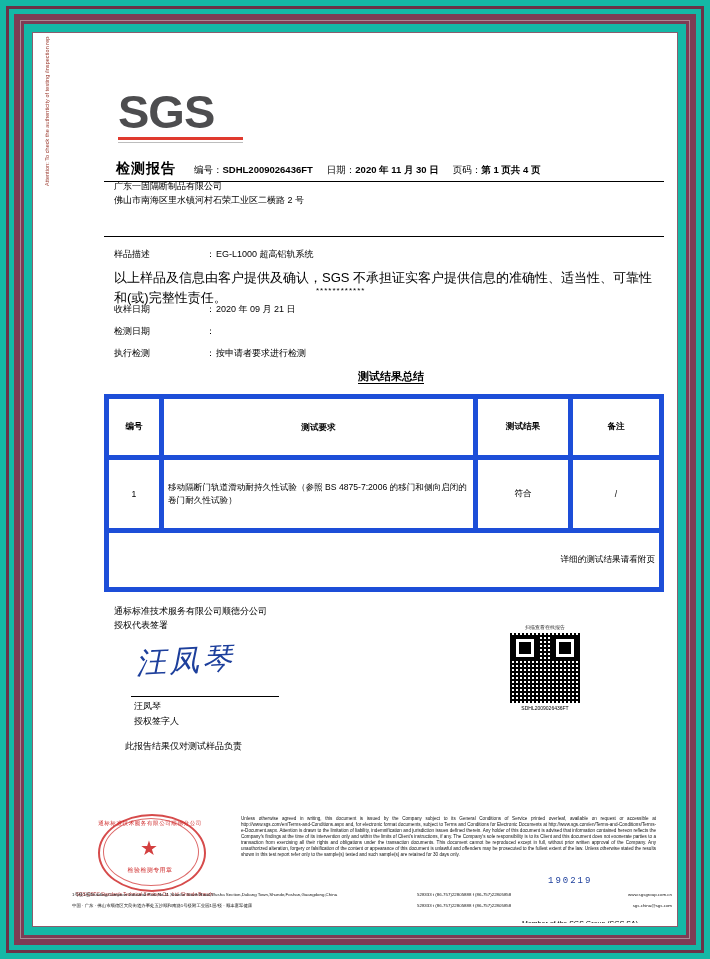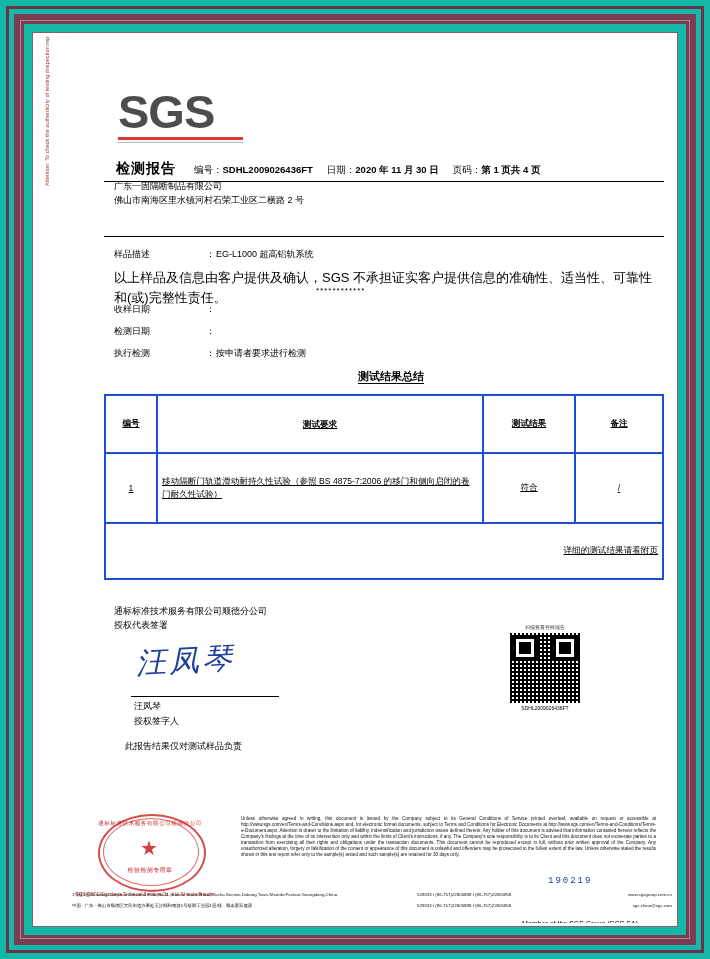--- a/index.html
+++ b/index.html
@@ -188,24 +188,23 @@
   table.results {
     position: absolute;
     left: 68px;
     top: 358px;
     width: 560px;
     border-collapse: collapse;
     font-size: 8.6px;
     color: #000;
   }
   table.results th, table.results td {
-    border: 2px solid #1d4ed8;
+    border: 5px solid #1d4ed8;
     padding: 21px 4px;
     vertical-align: middle;
-    text-decoration: underline;
   }
   table.results th {
     font-weight: bold;
     text-align: center;
     height: 14px;
   }
   .col-no { width: 42px; text-align: center; }
   .col-req { text-align: left; line-height: 1.5; }
   .col-res { width: 82px; text-align: center; }
   .col-rem { width: 78px; text-align: center; }
@@ -441,20 +440,21 @@
       <span class="field-colon">：</span>
       <span class="field-value">EG-L1000 超高铝轨系统</span>
     </div>
 
     <div class="notice">以上样品及信息由客户提供及确认，SGS 不承担证实客户提供信息的准确性、适当性、可靠性和(或)完整性责任。</div>
     <div class="stars">************</div>
 
     <div class="field-row" style="top:267px">
       <span class="field-label">收样日期</span>
       <span class="field-colon">：</span>
+      <span class="field-value">2020 年 09 月 21 日</span>
     </div>
     <div class="field-row" style="top:289px">
       <span class="field-label">检测日期</span>
       <span class="field-colon">：</span>
     </div>
     <div class="field-row" style="top:311px">
       <span class="field-label">执行检测</span>
       <span class="field-colon">：</span>
       <span class="field-value">按申请者要求进行检测</span>
     </div>

